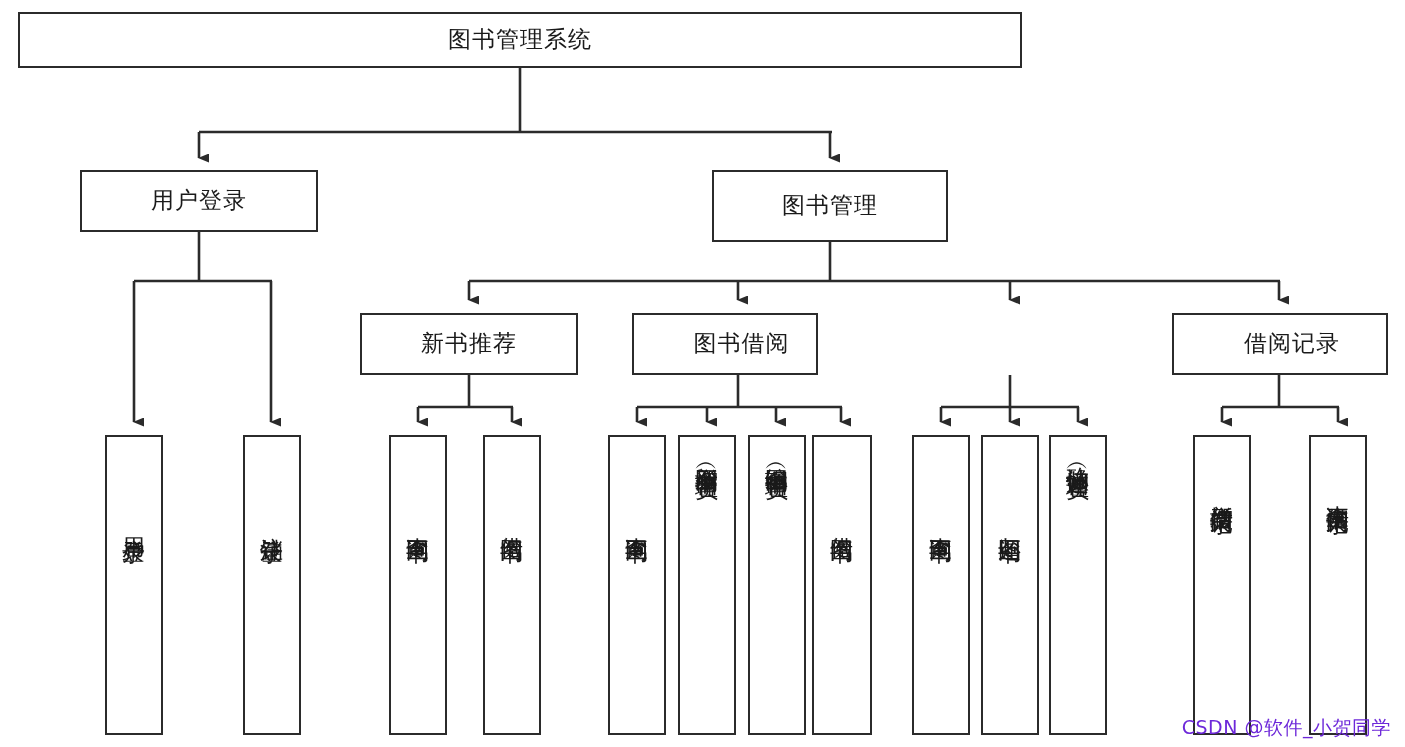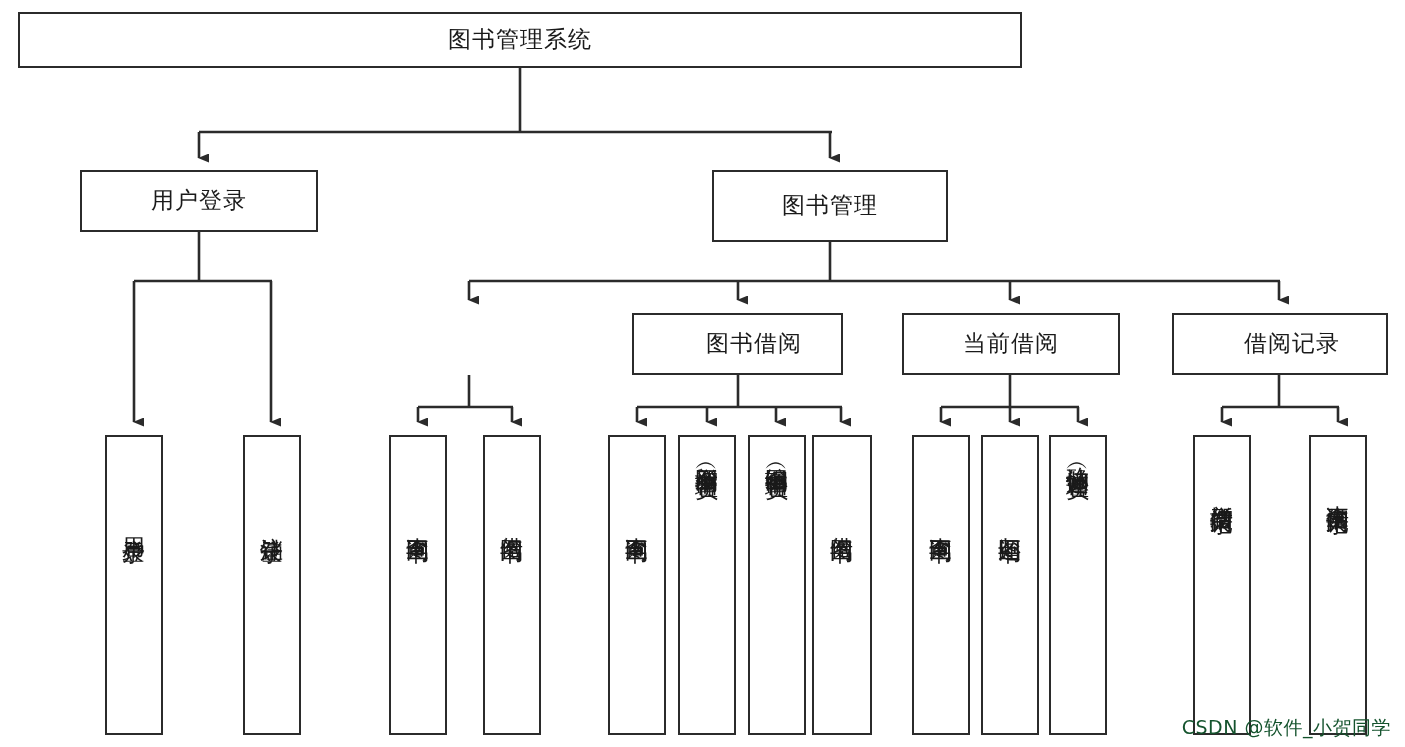--- a/index.html
+++ b/index.html
@@ -64,21 +64,21 @@
     padding-top: 50px;
   }
   .node-v.leaf-tall {
     padding-top: 12px;
   }
   #watermark {
     position: absolute;
     right: 14px;
     bottom: 6px;
     font-size: 19px;
-    color: #14532d;
+    color: #6d28d9;
     letter-spacing: 0.5px;
     white-space: nowrap;
     font-family: "DejaVu Sans", "Liberation Sans", sans-serif;
   }
 </style>
 </head>
 <body>
 
 <div id="diagram-root">
 
@@ -136,25 +136,25 @@
     <span class="node-label">图书管理系统</span>
   </div>
 
   <div class="node node-h" style="left:80px; top:170px; width:238px; height:62px;">
     <span class="node-label">用户登录</span>
   </div>
   <div class="node node-h" style="left:712px; top:170px; width:236px; height:72px;">
     <span class="node-label">图书管理</span>
   </div>
 
-  <div class="node node-h" style="left:632px; top:313px; width:211px; height:62px;padding-left:33px;">
+  <div class="node node-h" style="left:360px; top:313px; width:218px; height:62px;">
+    <span class="node-label">新书推荐</span>
+  </div>
+  <div class="node node-h" style="left:632px; top:313px; width:186px; height:62px;padding-left:33px;">
     <span class="node-label">图书借阅</span>
-  </div>
-  <div class="node node-h" style="left:902px; top:313px; width:218px; height:62px;">
-    <span class="node-label">当前借阅</span>
   </div>
   <div class="node node-h" style="left:1172px; top:313px; width:216px; height:62px;padding-left:24px;">
     <span class="node-label">借阅记录</span>
   </div>
 
   <div class="node node-v leaf-short" style="left:105px; top:435px; width:58px; height:300px;">
     <span class="node-label">用户登录</span>
   </div>
   <div class="node node-v leaf-short" style="left:243px; top:435px; width:58px; height:300px;">
     <span class="node-label">注销登录</span>

